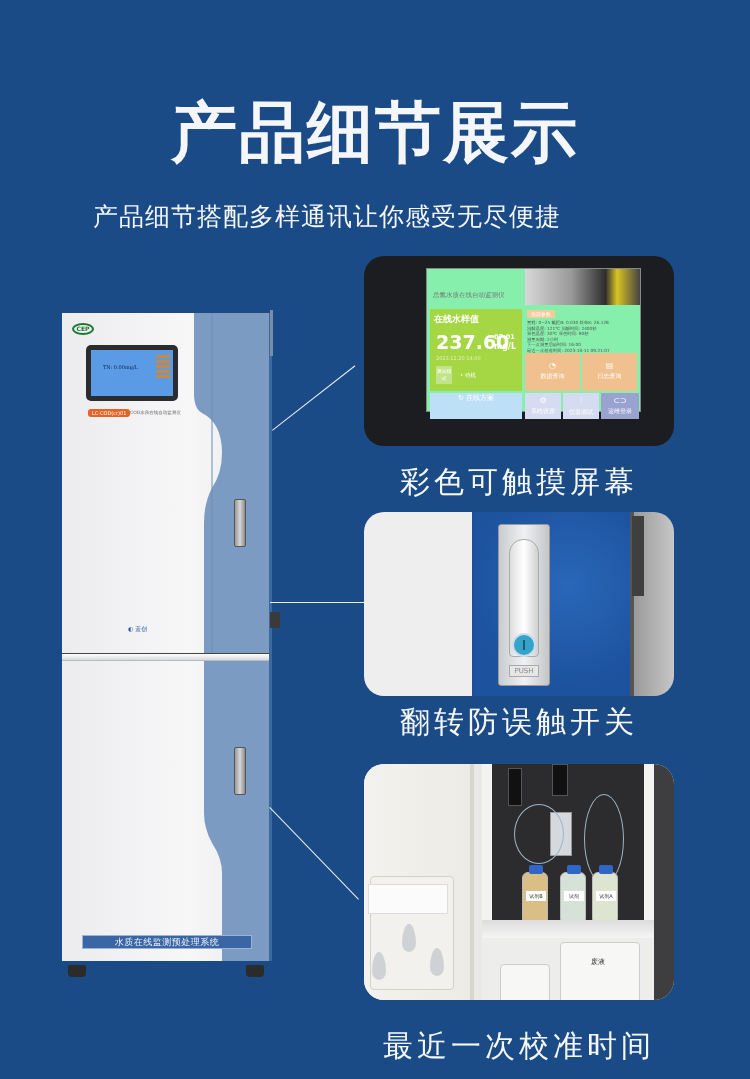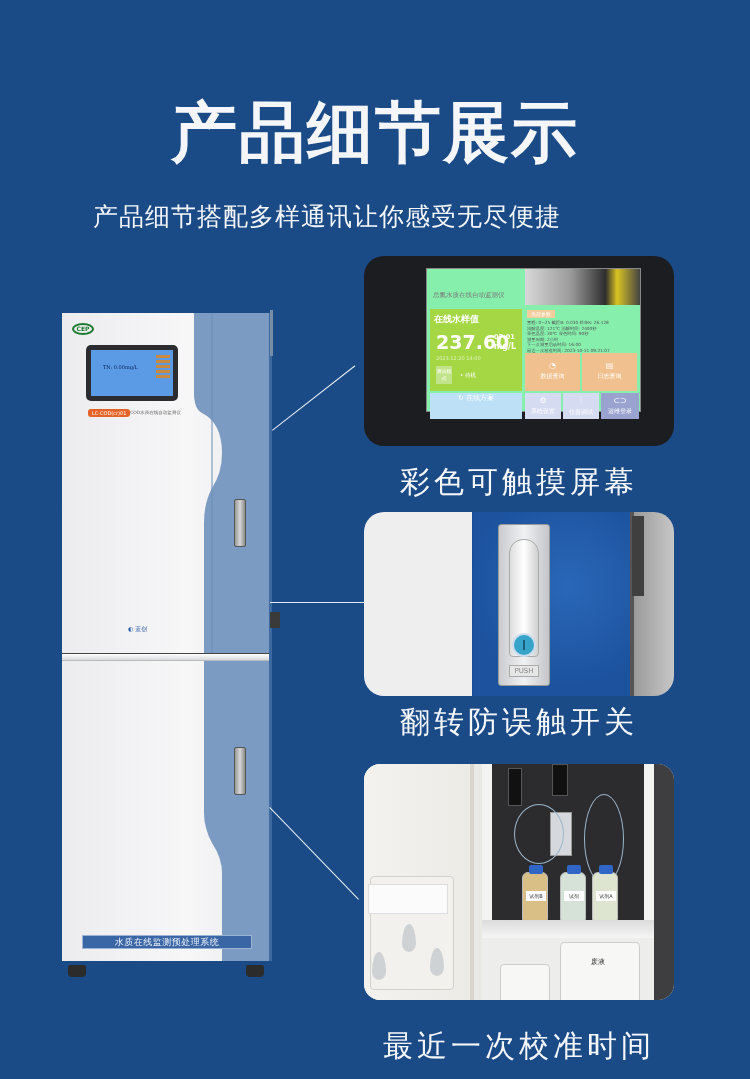--- a/index.html
+++ b/index.html
@@ -62,21 +62,21 @@
   .c2-blue { position: absolute; left: 110px; top: 0; width: 156px; height: 184px; background: radial-gradient(circle at 60% 40%, #2a67b8, #1c529e 70%); }
   .c2-gray { position: absolute; left: 266px; top: 0; width: 44px; height: 184px; background: linear-gradient(90deg, #555 0 4px, #9a9a9a 4px, #c7c7c7); }
   .c2-dark { position: absolute; left: 268px; top: 4px; width: 12px; height: 80px; background: #3f3f3f; }
   .latch-plate { position: absolute; left: 134px; top: 12px; width: 52px; height: 162px; background: linear-gradient(90deg, #c9cbcf, #f0f1f3 50%, #c3c5c9); border: 1px solid #999; border-radius: 3px; }
   .latch-handle { position: absolute; left: 10px; top: 14px; width: 30px; height: 118px; background: linear-gradient(90deg, #dedede, #ffffff 50%, #d0d0d0); border-radius: 14px 14px 4px 4px; border: 1px solid #aaa; }
   .latch-lock { position: absolute; left: 13px; top: 108px; width: 24px; height: 24px; border-radius: 50%; background: #36a3c9; border: 2px solid #cde; }
   .latch-lock::after { content: ""; position: absolute; left: 9px; top: 5px; width: 2px; height: 10px; background: #1b5f77; }
   .latch-push { position: absolute; left: 10px; top: 140px; width: 30px; height: 12px; background: #e6e6e6; border: 1px solid #aaa; font-size: 7px; color: #888; text-align: center; line-height: 10px; }
 
   
-  .card3 { top: 764px; height: 236px; background: #e9e9e6; border-radius: 16px; }
+  .card3 { top: 764px; height: 236px; background: #e9e9e6; }
   .c3-door { position: absolute; left: 0; top: 0; width: 110px; height: 236px; background: linear-gradient(90deg, #f3f2ee, #ecebe6); border-right: 4px solid #d8d6cf; }
   .c3-pocket { position: absolute; left: 6px; top: 112px; width: 84px; height: 114px; background: #f2f1ed; border: 1px solid #d2d2cc; border-radius: 4px; }
   .c3-docs { position: absolute; left: 4px; top: 120px; width: 80px; height: 30px; background: #fbfbfb; border: 1px solid #ddd; }
   .drop { position: absolute; width: 14px; height: 28px; background: #cfd2d5; border-radius: 50% 50% 50% 50% / 70% 70% 30% 30%; }
   .c3-interior { position: absolute; left: 118px; top: 0; width: 172px; height: 236px; background: #f3f3f1; }
   .c3-back { position: absolute; left: 128px; top: 0; width: 152px; height: 156px; background: #2c2c2e; }
   .c3-shelf { position: absolute; left: 118px; top: 156px; width: 172px; height: 18px; background: linear-gradient(#dcdcdc, #f5f5f5); }
   .c3-lower { position: absolute; left: 118px; top: 174px; width: 172px; height: 62px; background: #ededeb; }
   .c3-right { position: absolute; left: 290px; top: 0; width: 20px; height: 236px; background: #3e3e40; }
   .bottle { position: absolute; width: 26px; height: 50px; border-radius: 6px 6px 3px 3px; border: 1px solid #bbb; }

